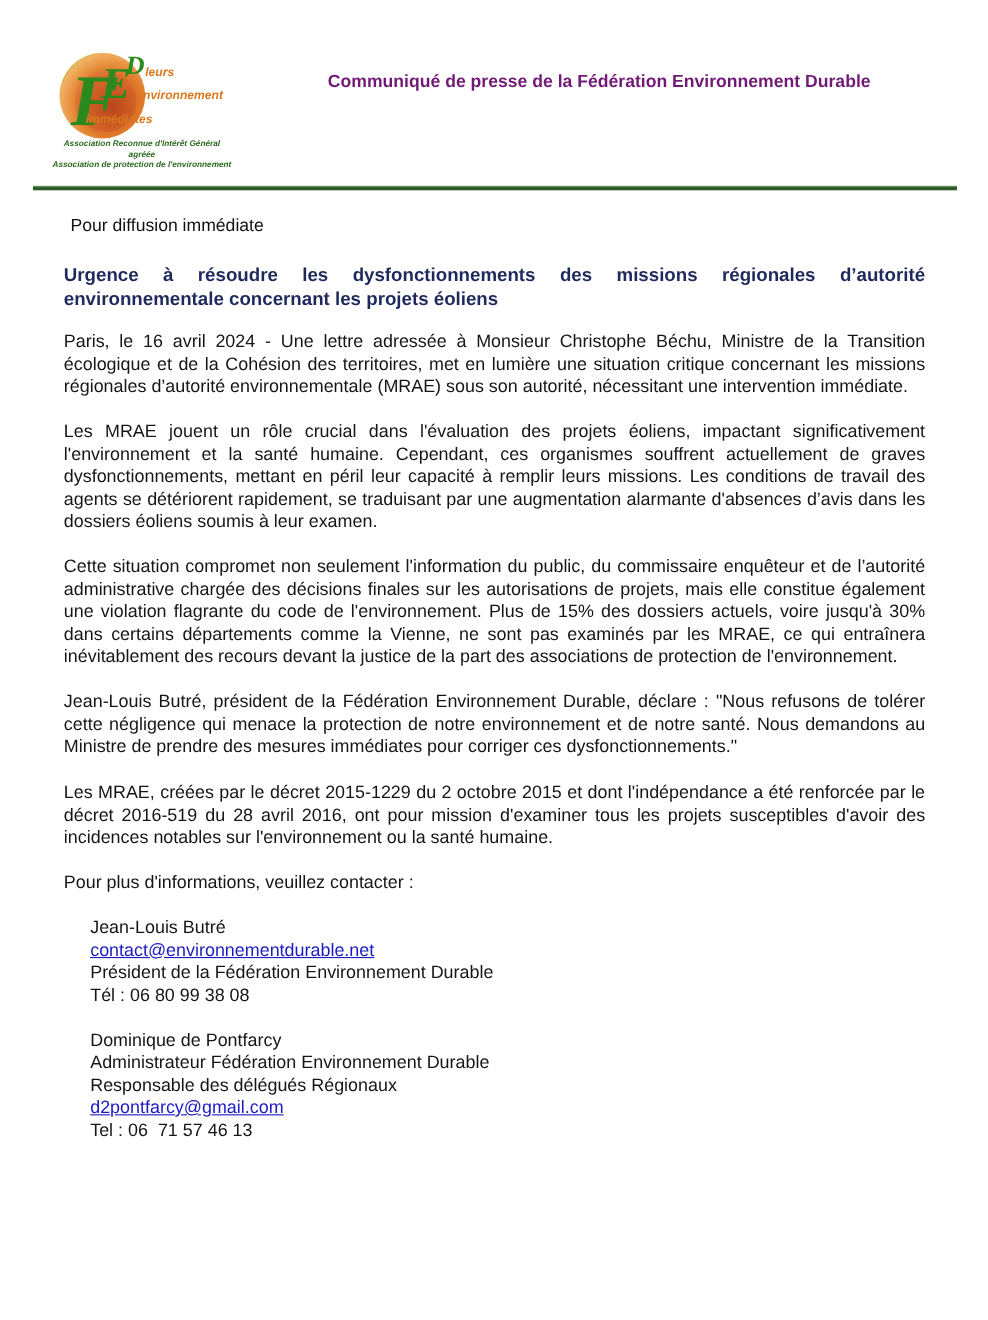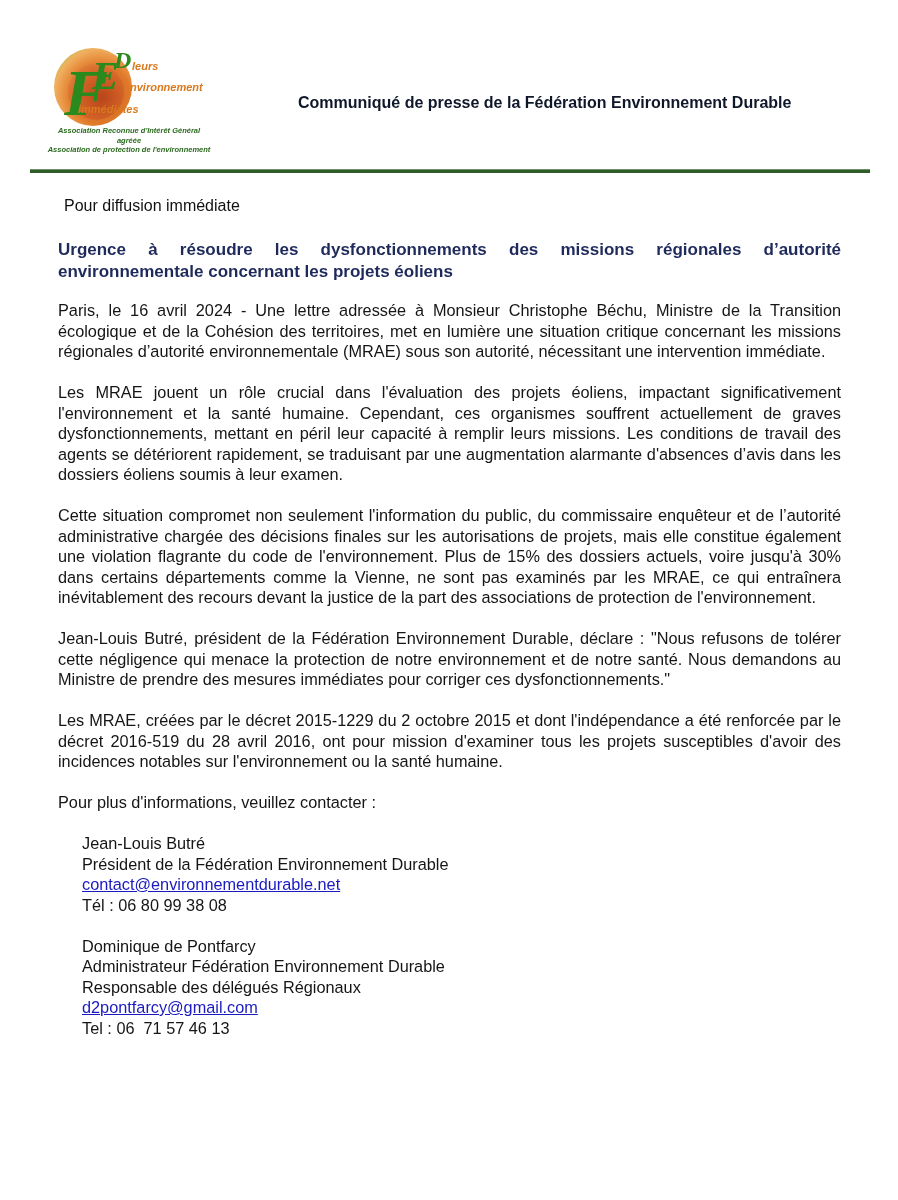--- a/index.html
+++ b/index.html
@@ -35,23 +35,22 @@
       position: absolute; font-style: italic; font-weight: bold; color: #d9791e; font-size: 11px;
     }
     .logo-w1 { left: 98px; top: 12px; }
     .logo-w2 { left: 96px; top: 33px; }
     .logo-w3 { left: 44px; top: 55px; }
     .logo-sub {
       position: absolute; left: 0; top: 78px; width: 190px; text-align: center;
       font-style: italic; font-weight: bold; font-size: 7.5px; line-height: 9.5px; color: #2a6a1e;
     }
     .header-title {
-      position: absolute; left: 298px; top: 66px; font-weight: bold; font-size: 16px; color: #0f172a;
+      position: absolute; left: 298px; top: 66px; font-weight: bold; font-size: 16px; color: #701a75;
       white-space: nowrap;
-      margin-top: 28px;
     }
     .separator {
       position: absolute; left: 30px; top: 169px; width: 840px; height: 3px;
       background: #2f5d2a; border-top: 1px solid #6f8f6a;
     }
     .release {
       position: absolute; left: 64px; top: 197px; font-size: 16px; color: #111;
     }
     .title {
       position: absolute; left: 58px; top: 239px; width: 783px; font-weight: bold;
@@ -97,22 +96,22 @@
 <div class="body">
   <p class="last-left">Paris, le 16 avril 2024 - Une lettre adressée à Monsieur Christophe Béchu, Ministre de la Transition écologique et de la Cohésion des territoires, met en lumière une situation critique concernant les missions régionales d’autorité environnementale (MRAE) sous son autorité, nécessitant une intervention immédiate.</p>
   <p class="last-left">Les MRAE jouent un rôle crucial dans l'évaluation des projets éoliens, impactant significativement l'environnement et la santé humaine. Cependant, ces organismes souffrent actuellement de graves dysfonctionnements, mettant en péril leur capacité à remplir leurs missions. Les conditions de travail des agents se détériorent rapidement, se traduisant par une augmentation alarmante d'absences d’avis dans les dossiers éoliens soumis à leur examen.</p>
   <p class="last-left">Cette situation compromet non seulement l'information du public, du commissaire enquêteur et de l’autorité administrative chargée des décisions finales sur les autorisations de projets, mais elle constitue également une violation flagrante du code de l'environnement. Plus de 15% des dossiers actuels, voire jusqu'à 30% dans certains départements comme la Vienne, ne sont pas examinés par les MRAE, ce qui entraînera inévitablement des recours devant la justice de la part des associations de protection de l'environnement.</p>
   <p class="last-left">Jean-Louis Butré, président de la Fédération Environnement Durable, déclare : "Nous refusons de tolérer cette négligence qui menace la protection de notre environnement et de notre santé. Nous demandons au Ministre de prendre des mesures immédiates pour corriger ces dysfonctionnements."</p>
   <p class="last-left">Les MRAE, créées par le décret 2015-1229 du 2 octobre 2015 et dont l'indépendance a été renforcée par le décret 2016-519 du 28 avril 2016, ont pour mission d'examiner tous les projets susceptibles d'avoir des incidences notables sur l'environnement ou la santé humaine.</p>
   <p class="last-left">Pour plus d'informations, veuillez contacter :</p>
 
   <div class="contact">
     <div>Jean-Louis Butré</div>
+    <div><a href="#">contact@environnementdurable.net</a></div>
     <div>Président de la Fédération Environnement Durable</div>
-    <div><a href="#">contact@environnementdurable.net</a></div>
     <div>Tél : 06 80 99 38 08</div>
   </div>
 
   <div class="contact">
     <div>Dominique de Pontfarcy</div>
     <div>Administrateur Fédération Environnement Durable</div>
     <div>Responsable des délégués Régionaux</div>
     <div><a href="#">d2pontfarcy@gmail.com</a></div>
     <div style="white-space: pre;">Tel : 06  71 57 46 13</div>
   </div>

